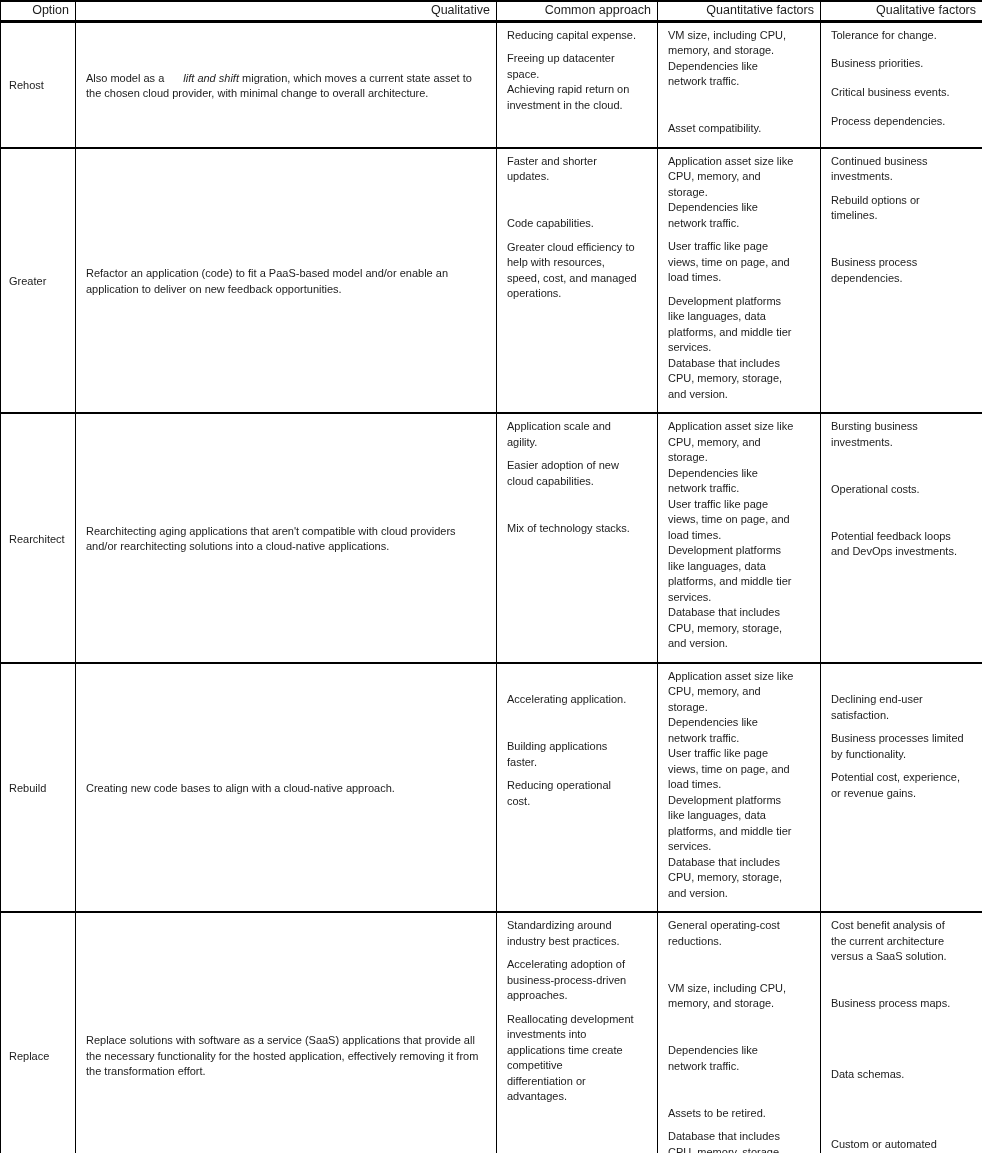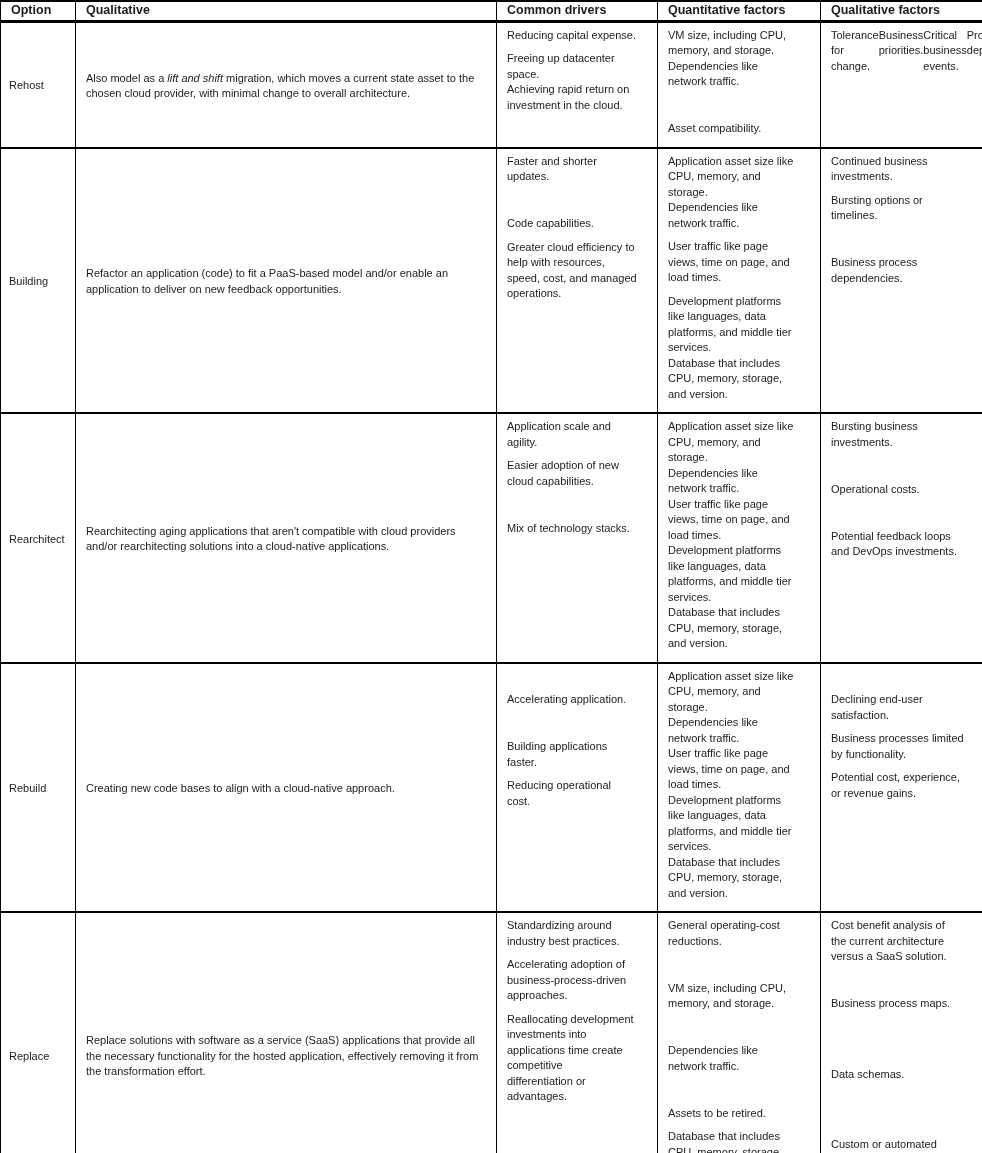--- a/index.html
+++ b/index.html
@@ -4,50 +4,50 @@
 <style>
   html, body { margin:0; padding:0; background:#ffffff; }
   body { font-family:"Liberation Sans","DejaVu Sans",sans-serif; color:#1c1c1c; }
   .page { width:982px; }
   table { border-collapse:collapse; table-layout:fixed; width:982px;
           border-top:2px solid #000; border-bottom:3px solid #000; }
   col.c-option{width:75px} col.c-desc{width:421px} col.c-common{width:161px}
   col.c-quant{width:163px} col.c-qual{width:162px}
   th, td { vertical-align:top; text-align:left; font-size:11px; line-height:15.5px;
            border:1px solid #000; padding:5px 6px 2px 10px; overflow:hidden; }
-  th { border-bottom:3px solid #000; font-size:12.5px; font-weight:bold;
-       padding:1px 6px 1px 10px; height:14px; white-space:nowrap; }
+  th { border-bottom:3px solid #000; font-size:12.5px; font-weight:normal;
+       padding:1px 6px 1px 10px; height:14px; white-space:nowrap;text-align:right; }
   td { border-top:2px solid #000; border-bottom:2px solid #000; }
   td.opt  { vertical-align:middle; padding-left:8px; }
   td.desc { vertical-align:middle; padding-right:10px; }
   p.para { margin:0 0 8px 0; white-space:pre-line; }
   p.blank { min-height:15.5px; }
-  .spread { display:flex; flex-direction:row; justify-content:space-between; height:102px; }
+  .spread { display:flex; flex-direction:column; justify-content:space-between; height:102px; }
   .spread p { margin:0; }
-  .italic { font-style:italic; }
+  .italic { font-style:italic;margin-left:16px; }
   tr.r1 td{height:102px} tr.r2 td{height:248px} tr.r3 td{height:229px}
   tr.r4 td{height:232px} tr.r5 td{height:277px}
 </style>
 </head>
 <body>
 
 <div class="page">
   <table>
     <colgroup>
       <col class="c-option">
         <col class="c-desc">
         <col class="c-common">
         <col class="c-quant">
         <col class="c-qual">
     </colgroup>
     <thead>
       <tr>
         <th>Option</th>
         <th>Qualitative</th>
-        <th>Common drivers</th>
+        <th>Common approach</th>
         <th>Quantitative factors</th>
         <th>Qualitative factors</th>
       </tr>
     </thead>
     <tbody>
       <tr class="r1">
         <td class="opt">Rehost</td>
         <td class="desc"><span>Also model as a </span><span class="italic">lift and shift</span><span> migration, which moves a current state asset to the chosen cloud provider, with minimal change to overall architecture.</span></td>
         <td>
             <p class="para">Reducing capital expense.</p>
@@ -67,21 +67,21 @@
         <td>
             <div class="spread">
               <p class="para">Tolerance for change.</p>
               <p class="para">Business priorities.</p>
               <p class="para">Critical business events.</p>
               <p class="para">Process dependencies.</p>
             </div>
           </td>
       </tr>
       <tr class="r2">
-        <td class="opt">Building</td>
+        <td class="opt">Greater</td>
         <td class="desc"><span>Refactor an application (code) to fit a PaaS-based model and/or enable an application to deliver on new feedback opportunities.</span></td>
         <td>
             <p class="para">Faster and shorter
 updates.</p>
             <p class="para blank">&nbsp;</p>
             <p class="para">Code capabilities.</p>
             <p class="para">Greater cloud efficiency to
 help with resources,
 speed, cost, and managed
 operations.</p>
@@ -99,21 +99,21 @@
 like languages, data
 platforms, and middle tier
 services.
 Database that includes
 CPU, memory, storage,
 and version.</p>
           </td>
         <td>
             <p class="para">Continued business
 investments.</p>
-            <p class="para">Bursting options or
+            <p class="para">Rebuild options or
 timelines.</p>
             <p class="para blank">&nbsp;</p>
             <p class="para">Business process
 dependencies.</p>
           </td>
       </tr>
       <tr class="r3">
         <td class="opt">Rearchitect</td>
         <td class="desc"><span>Rearchitecting aging applications that aren't compatible with cloud providers and/or rearchitecting solutions into a cloud-native applications.</span></td>
         <td>

